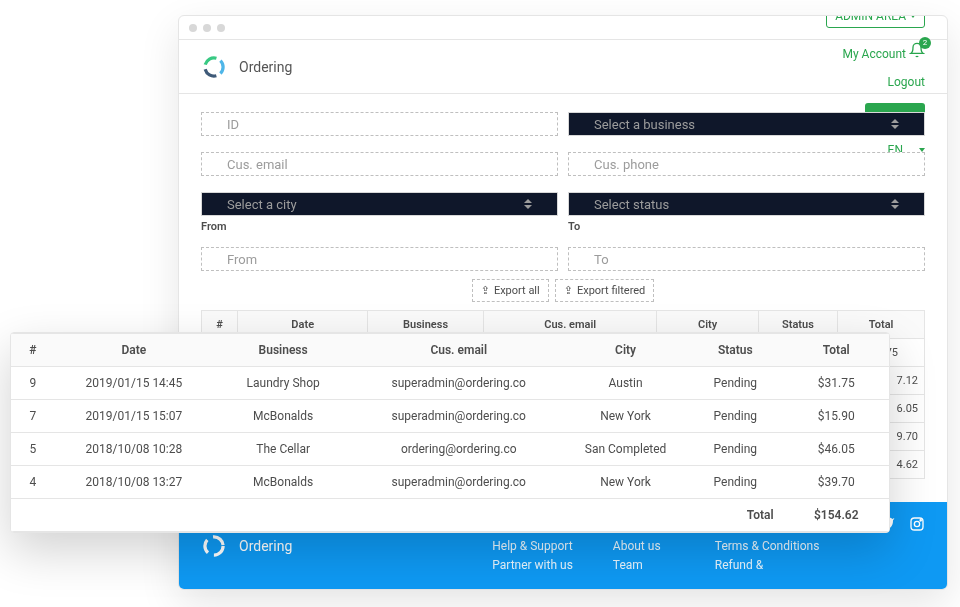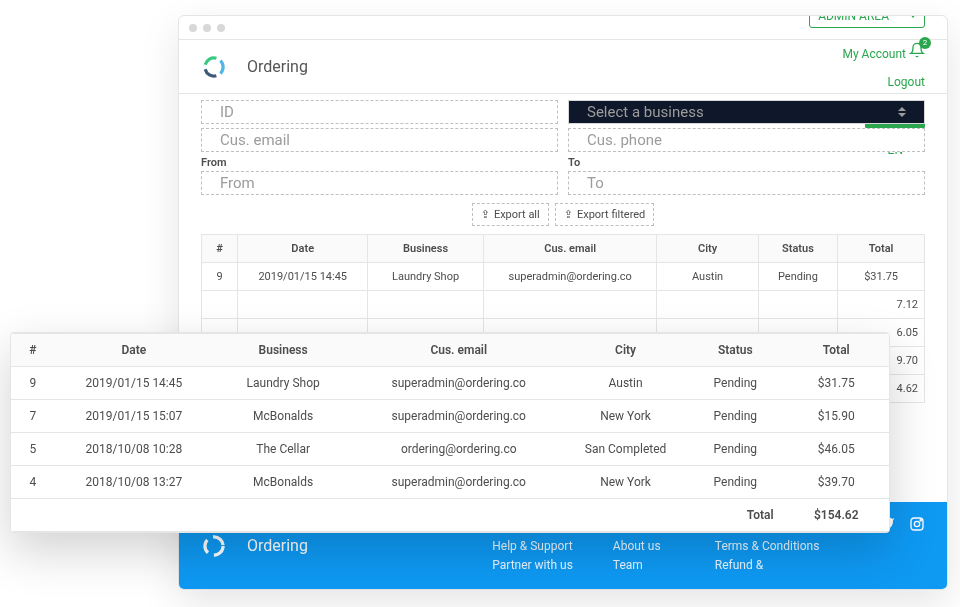--- a/index.html
+++ b/index.html
@@ -21,41 +21,41 @@
     position:absolute;left:178px;top:15px;width:770px;height:575px;
     border:1px solid var(--grey-200);border-radius:6px;background:#fff;
     box-shadow:0 14px 40px rgba(0,0,0,.10);
     overflow:hidden;
   }
   .browser-chrome{height:24px;border-bottom:1px solid var(--grey-200);display:flex;align-items:center;padding:0 10px;gap:6px;}
   .dot{width:8px;height:8px;border-radius:50%;background:var(--grey-300);}
 
   
   .app-header{display:flex;align-items:center;justify-content:space-between;height:54px;padding:0 22px;border-bottom:1px solid var(--grey-200);}
-  .brand{display:flex;align-items:center;gap:20px;font-size:16px;color:#555;}
+  .brand{display:flex;align-items:center;gap:12px;font-size:14px;color:#555;}
   .brand svg{display:block;}
   .nav{display:flex;align-items:flex-end;gap:14px;font-size:12px;flex-direction:column;}
   .nav a{color:var(--green);text-decoration:none;white-space:nowrap;}
-  .admin-area{border:1px solid var(--green);border-radius:3px;padding:4px 8px;display:inline-flex;align-items:center;gap:21px;}
+  .admin-area{border:1px solid var(--green);border-radius:3px;padding:4px 8px;display:inline-flex;align-items:center;gap:4px;}
   .bell-wrap{position:relative;display:inline-flex;}
   .badge{position:absolute;top:-5px;right:-6px;min-width:12px;height:12px;border-radius:6px;background:var(--green);color:#fff;font-size:8px;line-height:12px;text-align:center;padding:0 2px;}
   .cart-btn{background:var(--green);color:#fff;border-radius:3px;padding:6px 10px;font-weight:600;}
   .lang{color:var(--green);display:inline-flex;align-items:center;gap:16px;}
   .caret{width:0;height:0;border-left:3px solid transparent;border-right:3px solid transparent;border-top:4px solid currentColor;display:inline-block;}
 
   
   .tabs{display:flex;gap:24px;padding:18px 22px 0;}
   .tab{font-size:13px;color:var(--green);padding-bottom:10px;cursor:pointer;white-space:nowrap;}
   .tab.active{border-bottom:2px solid var(--green);font-weight:600;}
 
   
   .filters{padding:6px 22px 0;}
   .filter-row{display:flex;gap:10px;}
   .filter-row>.cell{flex:1;}
-  .field,.select{width:100%;height:24px;font-size:15px;color:var(--grey-500);padding:0 18px;background:#fff;display:flex;align-items:center;justify-content:space-between;}
+  .field,.select{width:100%;height:24px;font-size:13px;color:var(--grey-500);padding:0 25px;background:#fff;display:flex;align-items:center;justify-content:space-between;margin-top:12px;}
   .field{border:1px dashed var(--grey-400);}
   .select{border:1px solid var(--grey-300);background:#0f172a;}
   .updn{width:8px;height:10px;position:relative;}
   .updn:before,.updn:after{content:"";position:absolute;left:0;border-left:4px solid transparent;border-right:4px solid transparent;}
   .updn:before{top:0;border-bottom:4px solid var(--grey-500);}
   .updn:after{bottom:0;border-top:4px solid var(--grey-500);}
   .section-label{font-size:11px;color:var(--text);padding:4px 0 2px;font-weight:600;}
 
   .export-row{display:flex;justify-content:center;gap:6px;margin:8px 0;}
   .export-btn{border:1px dashed var(--grey-400);font-size:11px;color:var(--text);padding:4px 8px;display:inline-flex;align-items:center;gap:4px;background:#fff;cursor:pointer;}
@@ -153,20 +153,34 @@
     </div>
     <div class="filter-row" style="margin-top:4px;">
       <div class="cell">
           <div class="field">
             <span>Cus. email</span>
           </div>
         </div>
       <div class="cell">
           <div class="field">
             <span>Cus. phone</span>
+          </div>
+        </div>
+    </div>
+    <div class="filter-row" style="margin-top:4px;">
+      <div class="cell">
+          <div class="select">
+            <span>Select a city</span>
+            <span class="updn"></span>
+          </div>
+        </div>
+      <div class="cell">
+          <div class="select">
+            <span>Select status</span>
+            <span class="updn"></span>
           </div>
         </div>
     </div>
     <div class="filter-row">
       <div class="cell">
           <div class="section-label">From</div>
         </div>
       <div class="cell">
           <div class="section-label">To</div>
         </div>

